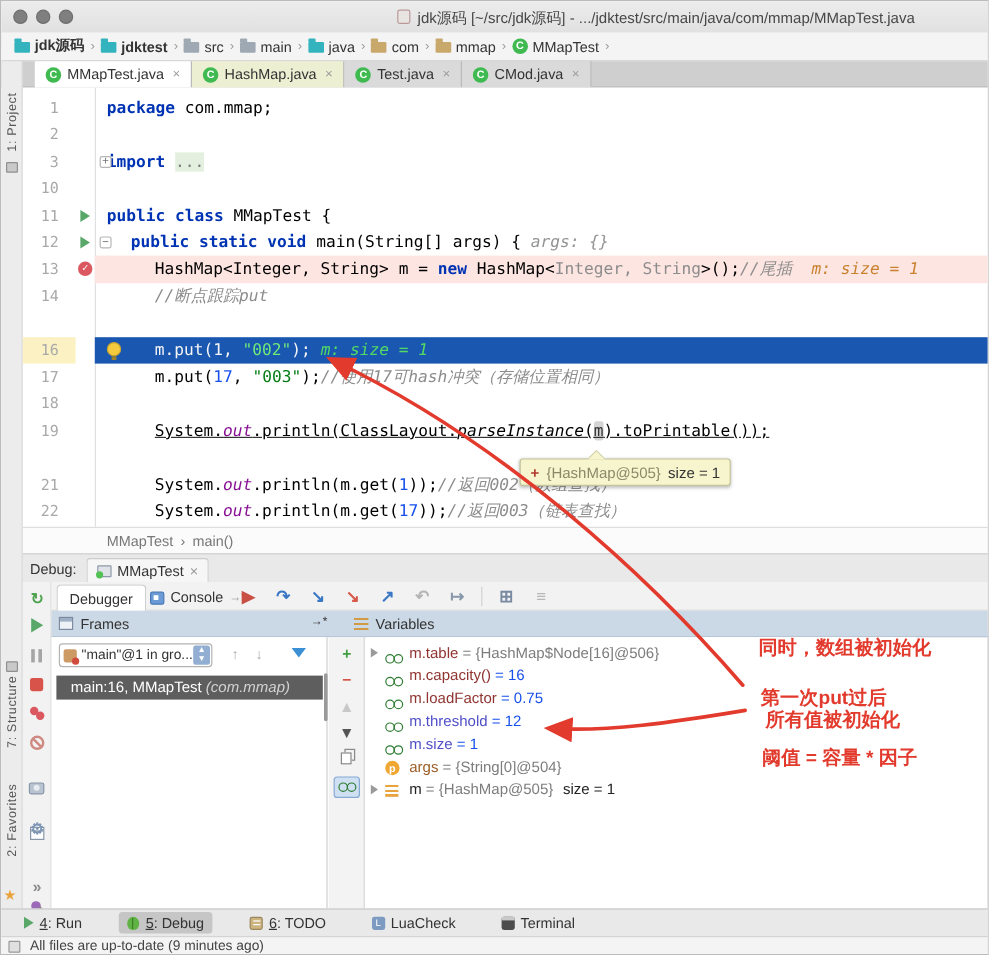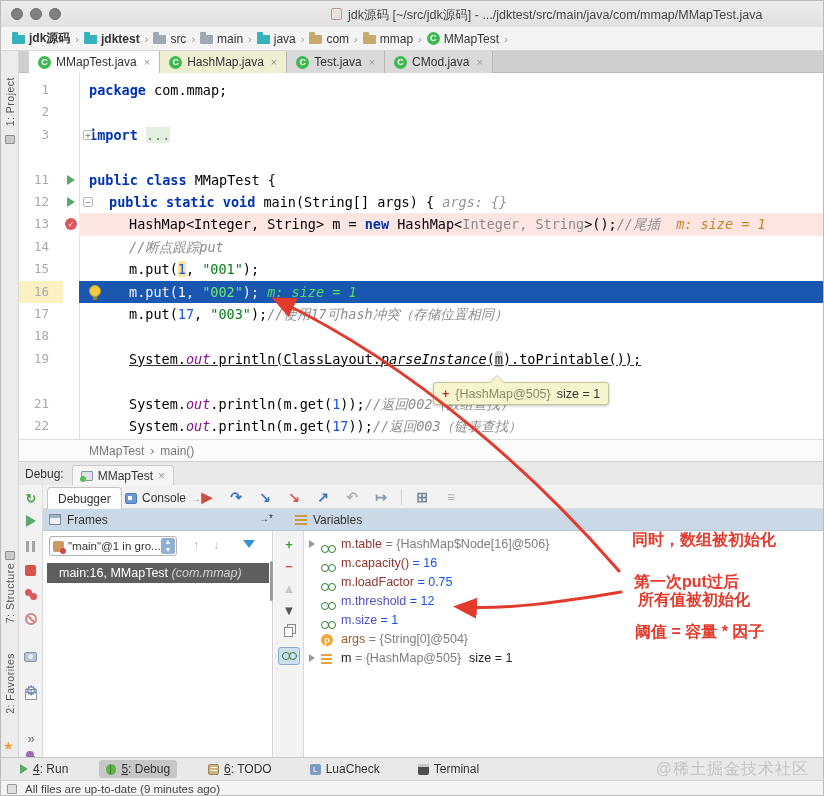--- a/index.html
+++ b/index.html
@@ -298,25 +298,25 @@
     <div class="vlabel" style="top:512px;">7: Structure</div>
     <div class="vlabel" style="top:602px;">2: Favorites</div>
     <div class="fav-star">★</div>
   </div>
 
   <div class="editor" id="editor">
     <div class="gutter-line"></div>
   <div class="code-row" style="top: 6px;"><div class="gut-num">1</div><div class="code" style="left: 70px;"><span class="s-kw">package</span><span class="s-pl"> com.mmap;</span></div></div>
       <div class="code-row" style="top: 28.4px;"><div class="gut-num">2</div><div class="code" style="left: 70px;"></div></div>
       <div class="code-row" style="top: 50.8px;"><div class="gut-num">3</div><div class="g-fold">+</div><div class="code" style="left: 70px;"><span class="s-kw">import</span><span class="s-pl"> </span><span class="s-fold3">...</span></div></div>
+      <div class="code-row" style="top: 73.2px;"><div class="gut-num">10</div><div class="code" style="left: 70px;"></div></div>
       <div class="code-row" style="top: 95.6px;"><div class="gut-num">11</div><div class="g-run"></div><div class="code" style="left: 70px;"><span class="s-kw">public class</span><span class="s-pl"> MMapTest {</span></div></div>
       <div class="code-row" style="top: 118px; padding-left: 18px;"><div class="gut-num">12</div><div class="g-run"></div><div class="g-fold">−</div><div class="code" style="left: 90px;"><span class="s-kw">public static void</span><span class="s-pl"> main(String[] args) { </span><span class="s-hintgray">args: {}</span></div></div>
       <div class="code-row bg-pink" style="top: 140.4px;"><div class="gut-num">13</div><div class="g-bp">✓</div><div class="code" style="left: 110px;"><span class="s-pl">HashMap&lt;Integer, String&gt; m = </span><span class="s-kw">new</span><span class="s-pl"> HashMap&lt;</span><span class="s-gray">Integer, String</span><span class="s-pl">&gt;();</span><span class="s-cmt">//尾插</span><span class="s-pl">  </span><span class="s-hintorange">m: size = 1</span></div></div>
       <div class="code-row" style="top: 162.8px;"><div class="gut-num">14</div><div class="code" style="left: 110px;"><span class="s-cmt">//断点跟踪put</span></div></div>
-      <div class="code-row" style="top: 185.2px;"><div class="gut-num">15</div><div class="code" style="left: 110px;"><span class="s-pl">m.put(</span><span class="s-numhl">1</span><span class="s-pl">, </span><span class="s-str">"001"</span><span class="s-pl">);</span></div></div>
       <div class="code-row bg-blue" style="top: 207.6px;"><div class="gut-num gut-hl">16</div><div class="g-bulb"></div><div class="code" style="left: 110px;"><span class="s-wh">m.put(1, </span><span class="s-strw">"002"</span><span class="s-wh">); </span><span class="s-hintgreen">m: size = 1</span></div></div>
       <div class="code-row" style="top: 230px;"><div class="gut-num">17</div><div class="code" style="left: 110px;"><span class="s-pl">m.put(</span><span class="s-num">17</span><span class="s-pl">, </span><span class="s-str">"003"</span><span class="s-pl">);</span><span class="s-cmt">//使用17可hash冲突（存储位置相同）</span></div></div>
       <div class="code-row" style="top: 252.4px;"><div class="gut-num">18</div><div class="code" style="left: 110px;"></div></div>
       <div class="code-row" style="top: 274.8px;"><div class="gut-num">19</div><div class="code" style="left: 110px; text-decoration: underline;"><span class="s-pl">System.</span><span class="s-field">out</span><span class="s-pl">.println(ClassLayout.</span><span class="s-it">parseInstance</span><span class="s-pl">(</span><span class="s-mhl">m</span><span class="s-pl">).toPrintable());</span></div></div>
       <div class="code-row" style="top: 319.6px;"><div class="gut-num">21</div><div class="code" style="left: 110px;"><span class="s-pl">System.</span><span class="s-field">out</span><span class="s-pl">.println(m.get(</span><span class="s-num">1</span><span class="s-pl">));</span><span class="s-cmt">//返回002（数组查找）</span></div></div>
       <div class="code-row" style="top: 342px;"><div class="gut-num">22</div><div class="code" style="left: 110px;"><span class="s-pl">System.</span><span class="s-field">out</span><span class="s-pl">.println(m.get(</span><span class="s-num">17</span><span class="s-pl">));</span><span class="s-cmt">//返回003（链表查找）</span></div></div>
     </div>
 
   <div class="ed-bc">
     <span>MMapTest</span>
@@ -472,20 +472,19 @@
       </div>
       <div class="bb-item">
         <span class="bb-lua-ic">L</span>
         <span>LuaCheck</span>
       </div>
       <div class="bb-item">
         <span class="bb-term-ic"></span>
         <span>Terminal</span>
       </div>
     </div>
-  <div class="watermark">@稀土掘金技术社区</div>
 
   <div class="statusbar">
     <div class="sb-ic"></div>
     <span>All files are up-to-date (9 minutes ago)</span>
   </div>
 
 </div>
 
 </body></html>

